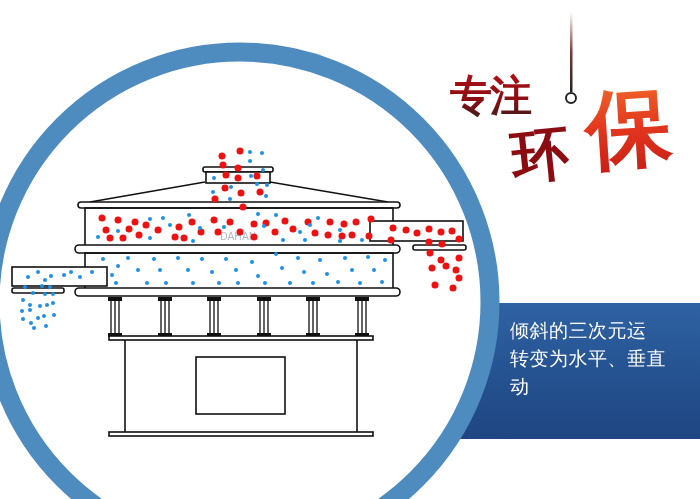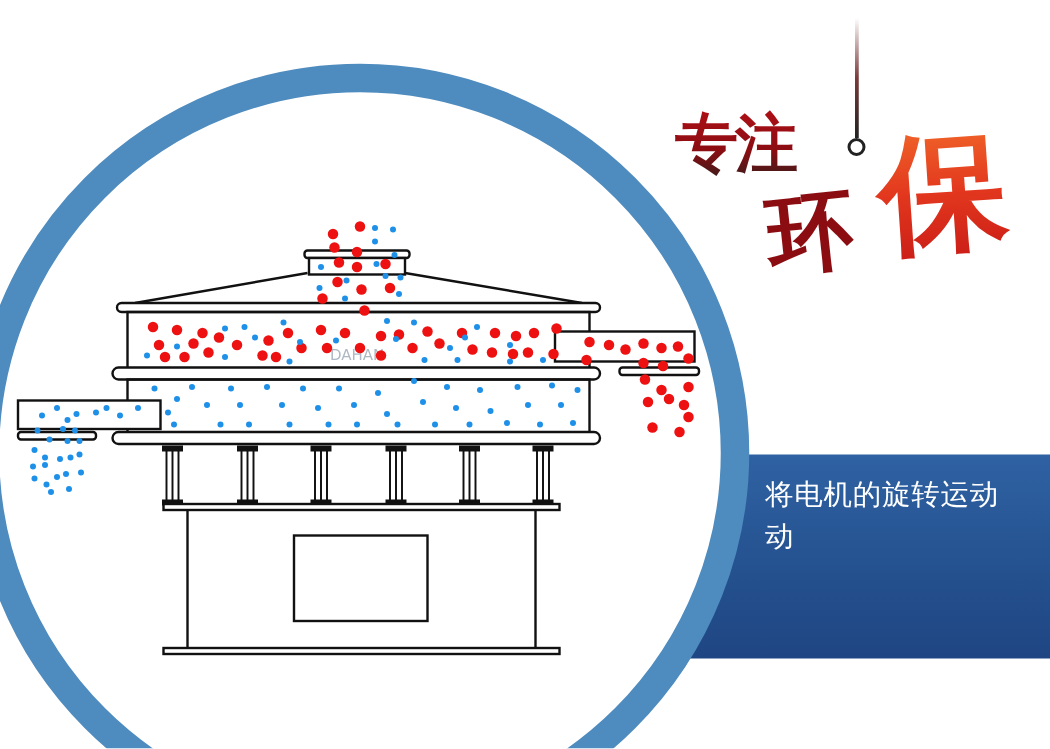--- a/index.html
+++ b/index.html
@@ -277,16 +277,17 @@
       </linearGradient>
     </defs>
     <rect x="570" y="12" width="2.5" height="80" fill="url(#lineGrad)"></rect>
     <circle cx="571" cy="98" r="5" fill="#ffffff" stroke="#222" stroke-width="2"></circle>
     <text x="450" y="110" font-family="DejaVu Sans, sans-serif" font-weight="bold" font-size="42" fill="url(#darkRed)" letter-spacing="-2">专注</text>
     <text x="512" y="175" font-family="DejaVu Serif, serif" font-weight="bold" font-size="58" fill="#8b0d12" transform="rotate(-6 540 160)">环</text>
     <text x="585" y="158" font-family="DejaVu Serif, serif" font-weight="bold" font-size="86" fill="url(#orangeRed)" transform="rotate(-4 630 120)">保</text>
   </svg>
 
   <div class="panel-text">
-    <div>将电机的旋转运动</div>
+    <div>倾斜的三次元运</div>
+    <div>转变为水平、垂直</div>
     <div>动</div>
   </div>
 </div>
 
 </body></html>

